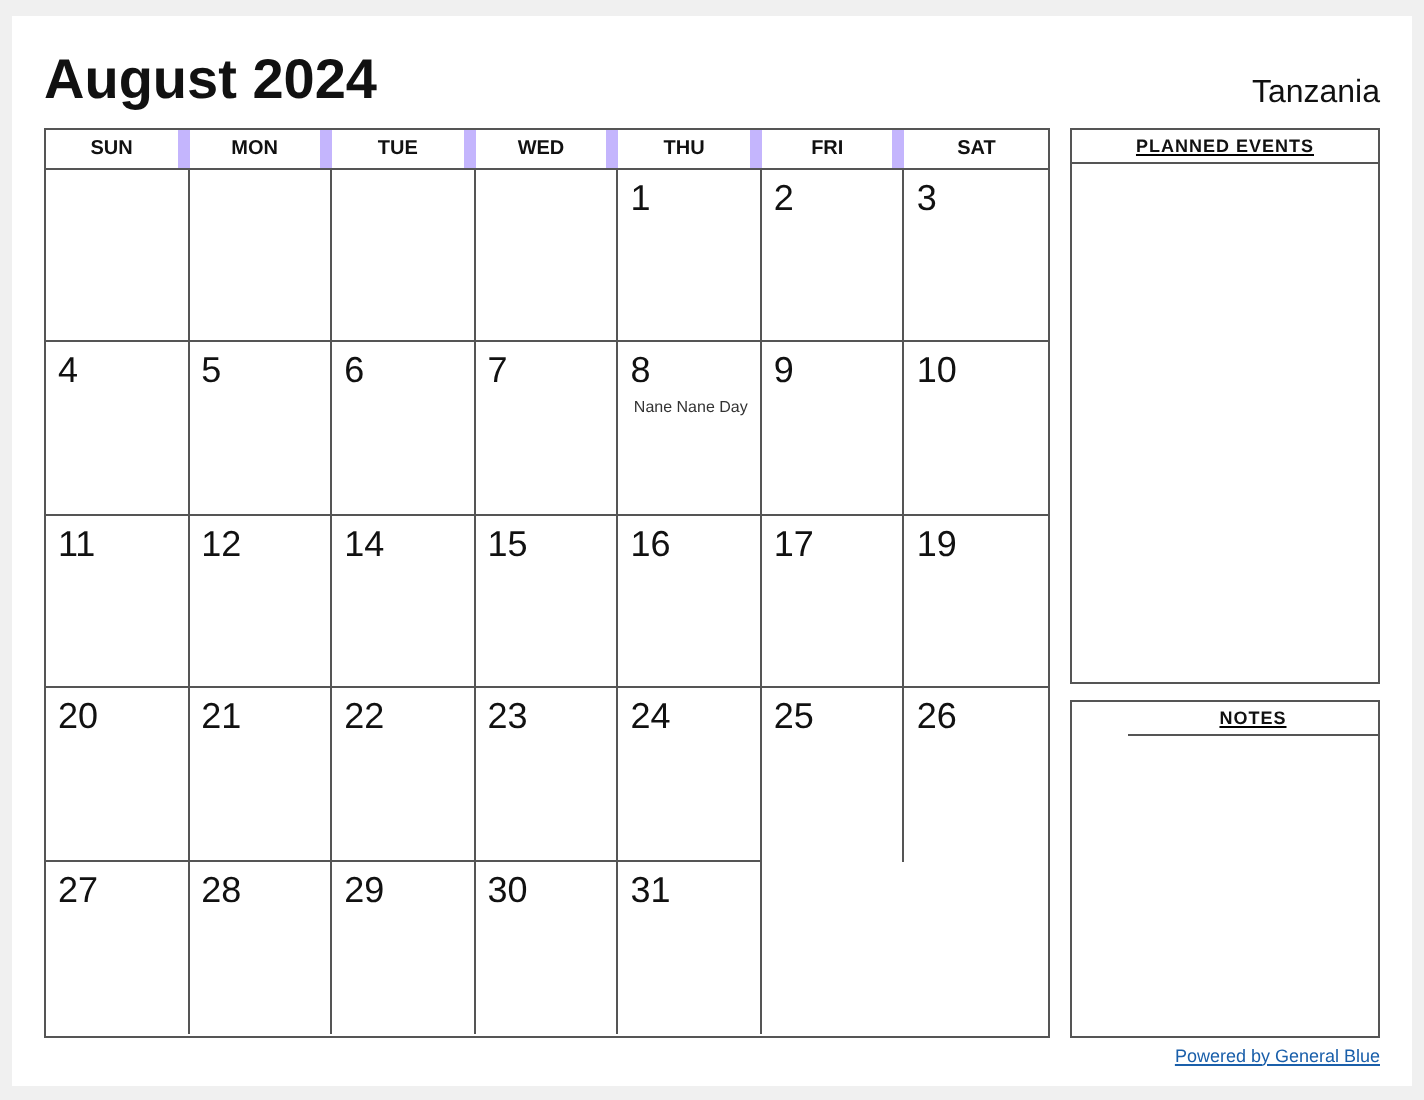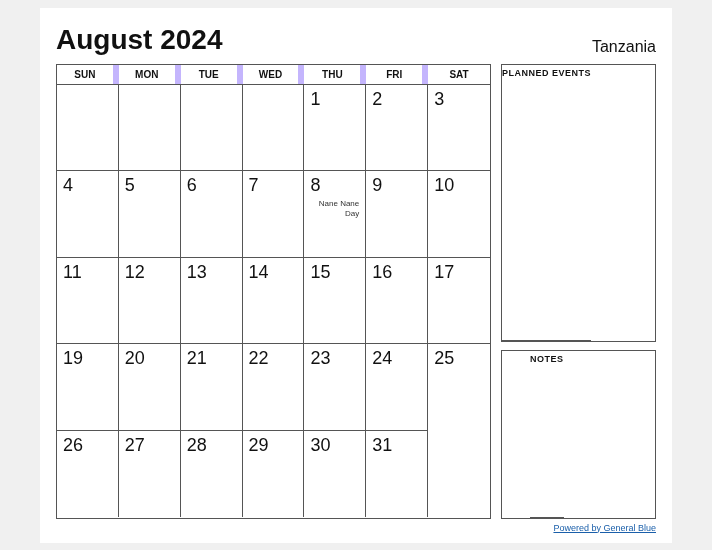--- a/index.html
+++ b/index.html
@@ -7,21 +7,21 @@
       background: #f0f0f0;
       font-family: Arial, sans-serif;
       display: flex;
       justify-content: center;
       align-items: center;
       width: 712px;
       height: 550px;
     }
     .page {
       background: #fff;
-      width: 632px;
+      width: 700px;
       height: 535px;
       padding: 16px 16px 10px 16px;
       display: flex;
       flex-direction: column;
     }
     .header {
       display: flex;
       justify-content: space-between;
       align-items: flex-end;
       margin-bottom: 8px;
@@ -94,21 +94,22 @@
     }
     .side-section {
       width: 155px;
       display: flex;
       flex-direction: column;
       gap: 8px;
     }
     .side-box {
       border: 1px solid #555;
       display: flex;
-      flex-direction: row;
+      flex-direction: column;
+      text-decoration: underline;
     }
     .side-box-title {
       font-size: 9px;
       font-weight: bold;
       text-align: center;
       padding: 3px 0;
       border-bottom: 1px solid #555;
       color: #111;
       letter-spacing: 0.5px;
     }
@@ -184,23 +185,20 @@
           <div class="day-cell">
             <div class="day-num">10</div>
           </div>
           <div class="day-cell">
             <div class="day-num">11</div>
           </div>
           <div class="day-cell">
             <div class="day-num">12</div>
           </div>
           <div class="day-cell">
-            <div class="day-num">13</div>
-          </div>
-          <div class="day-cell">
             <div class="day-num">14</div>
           </div>
           <div class="day-cell">
             <div class="day-num">15</div>
           </div>
           <div class="day-cell">
             <div class="day-num">16</div>
           </div>
           <div class="day-cell">
             <div class="day-num">17</div>

